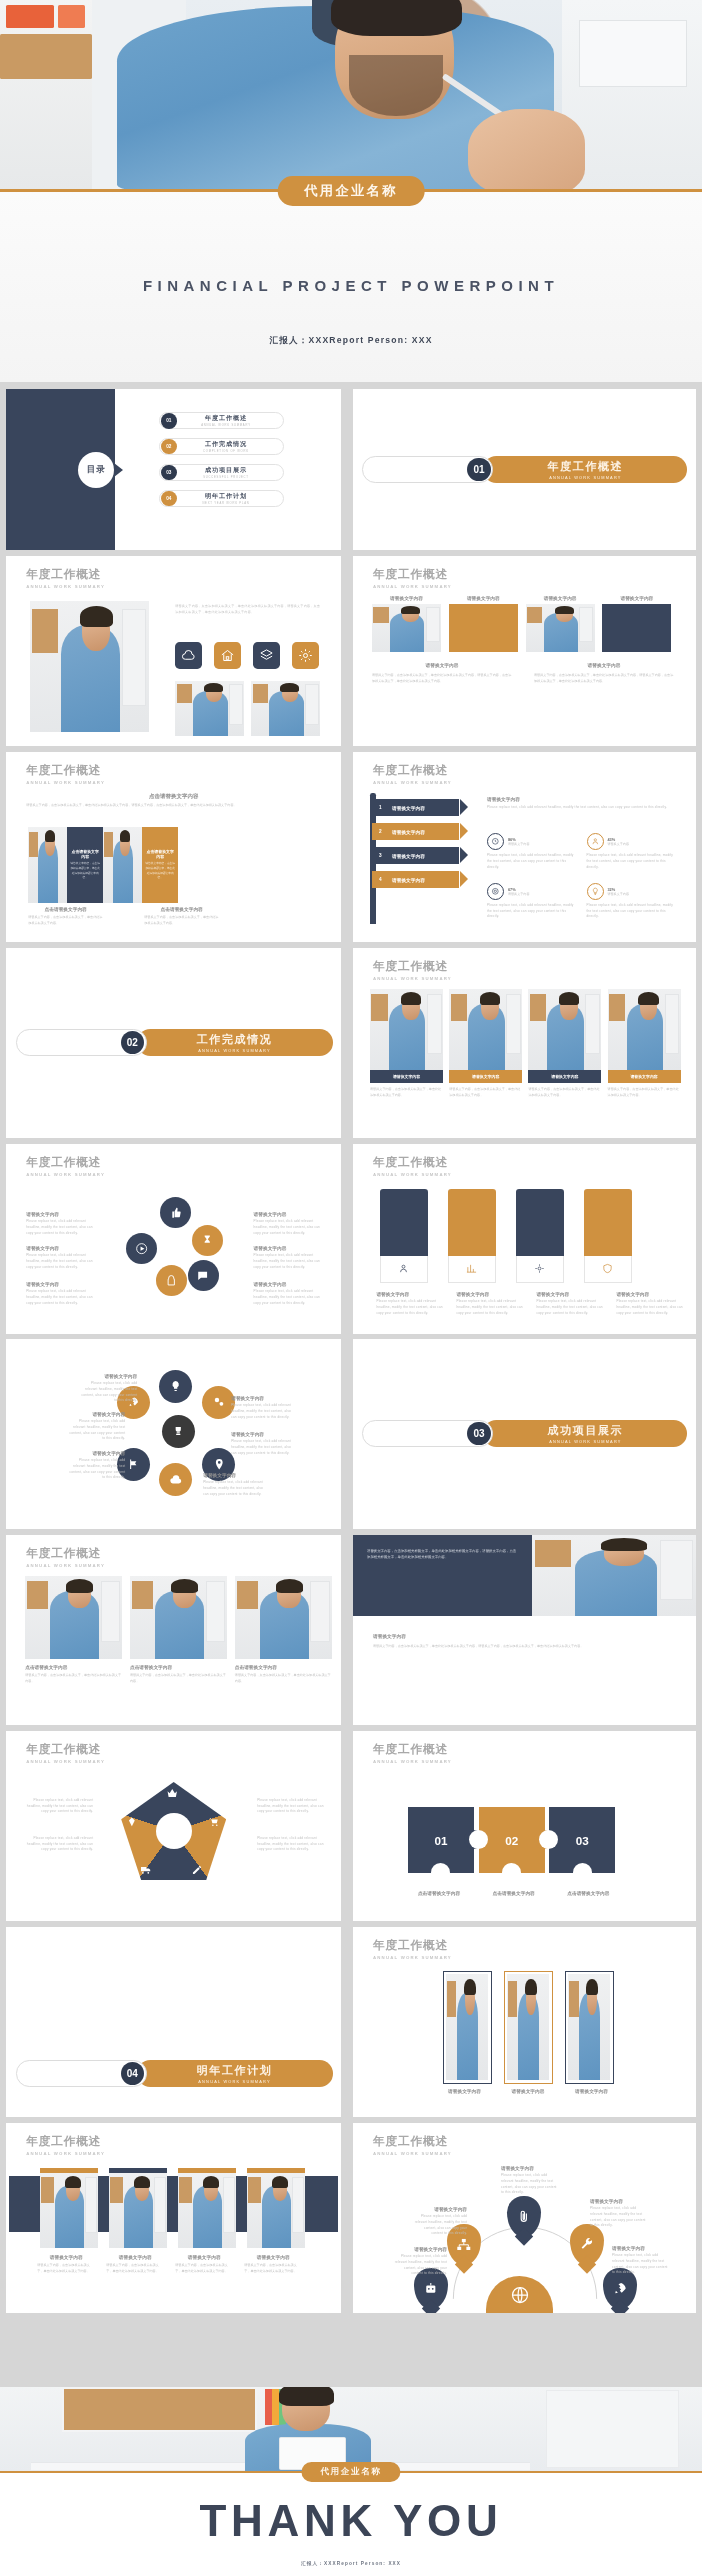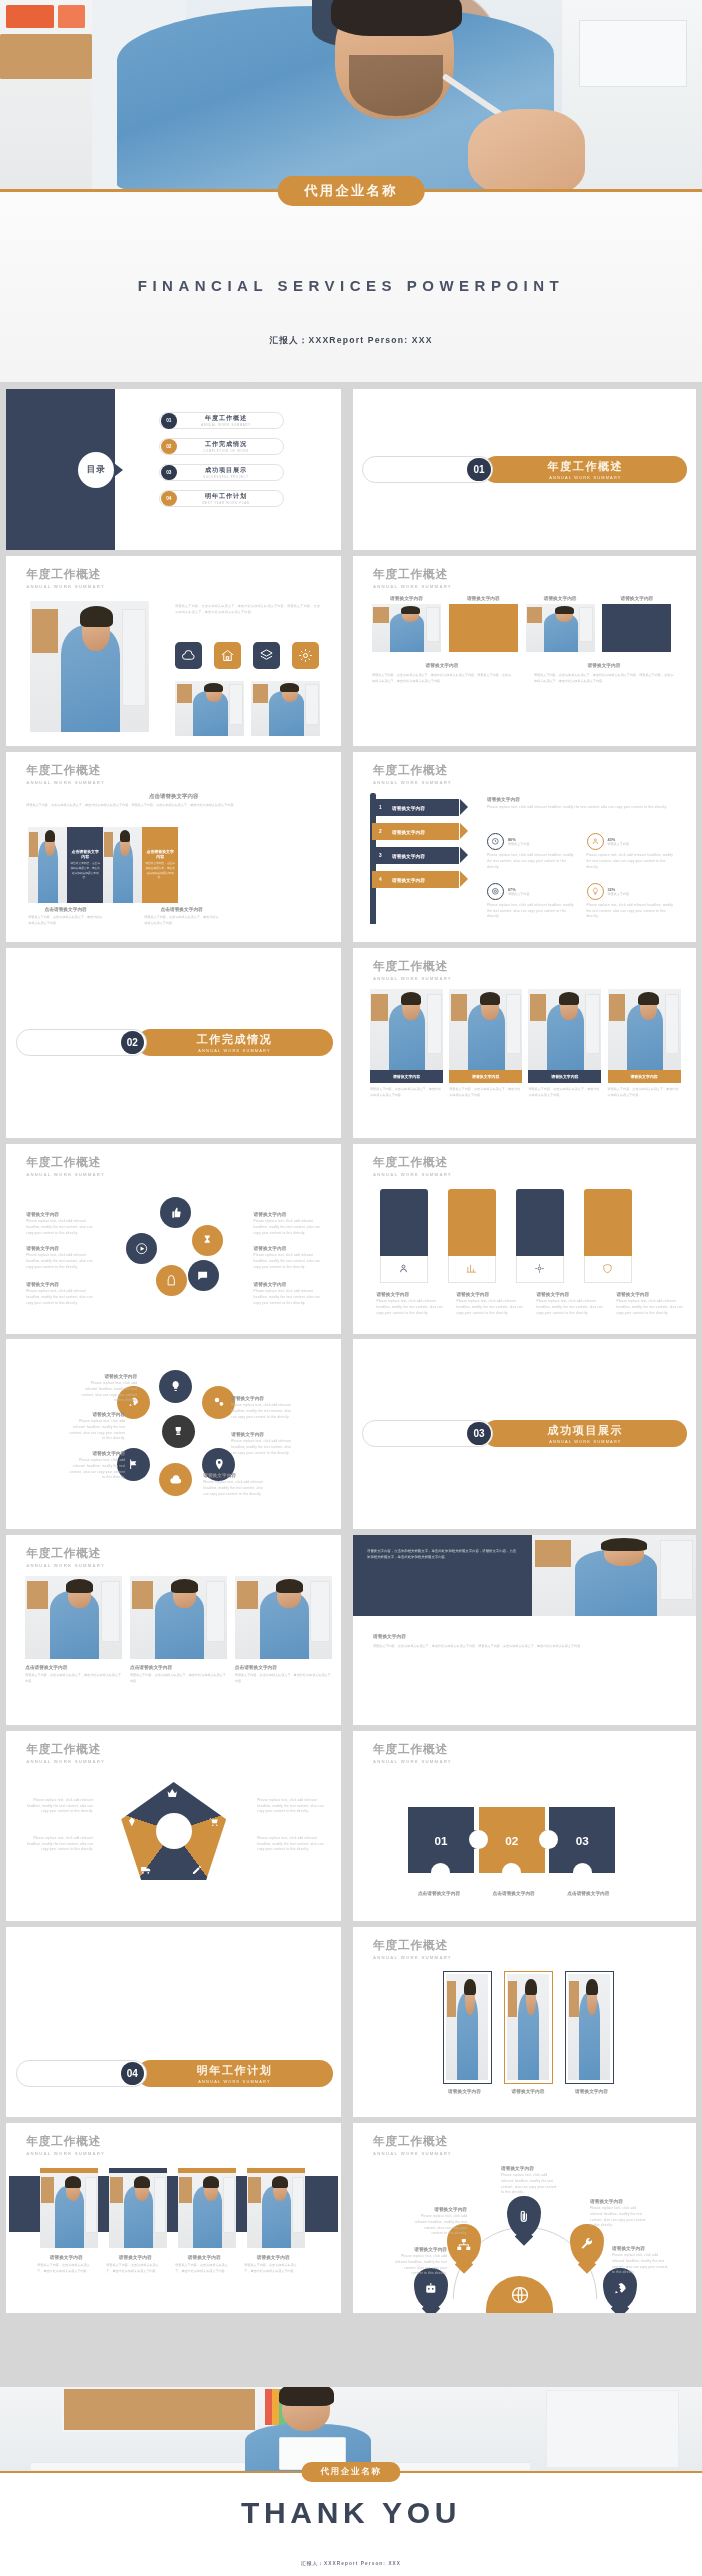--- a/index.html
+++ b/index.html
@@ -177,21 +177,21 @@
   .ty-ph { position:absolute; left:48px; top:-3.1px; width:48px; height:44px; background:linear-gradient(165deg,#e8bf9d,#c9936a); border-radius:46%; }
   .ty-hr { position:absolute; left:45px; top:-7.8px; width:55px; height:23.4px; background:#2f2720; border-radius:50% 50% 22% 22%; }
   .ty-bd { position:absolute; left:11px; top:34px; width:126px; height:50px; background:linear-gradient(160deg,#79abd0,#5f93c0); border-radius:40% 40% 8% 8% / 34% 34% 5% 5%; }
   .ty-laptop { position:absolute; left:45px; top:47px; width:67px; height:33px; background:#fafbfb; border:1.6px solid #e4e7e9; border-radius:1.6px; }
   .ty-desk { position:absolute; left:31px; top:75px; width:499px; height:7.8px; background:#f6f7f8; border-top:1.6px solid #e6e8ea; }
   .ty-rack { position:absolute; right:23.4px; top:3.1px; width:133px; height:78px; background:#f4f6f7; border:1.6px solid #e9ebed; }
   .ty-rule { position:absolute; left:0; top:84px; width:702px; height:2.3px; background:var(--gold); }
   .ty-badge { position:absolute; left:50%; top:75px; transform:translateX(-50%); background:var(--gold);
     color:#fdf6ec; border-radius:12.5px; padding:3.9px 19px; font-size:8.6px; letter-spacing:1.6px; font-weight:700; z-index:4; }
   .ty-main { position:absolute; left:0; top:109px; width:702px; text-align:center;
-    font-size:30px; font-weight:800; color:var(--ink); letter-spacing:4.7px; }
+    font-size:44px; font-weight:800; color:var(--ink); letter-spacing:4.7px; }
   .ty-sub { position:absolute; left:0; top:147px; width:702px; text-align:center;
     font-size:12.5px; color:#3f4757; font-weight:700; letter-spacing:2.3px; }
   .ty-rep { position:absolute; left:0; top:173px; width:702px; text-align:center;
     font-size:4.7px; color:#6d7482; letter-spacing:1.1px; font-weight:700; }
 </style>
 </head>
 <body>
 
 <div class="sheet" id="cover">
   <div class="cover-photo">
@@ -206,21 +206,21 @@
     <div class="cp-neck"></div>
     <div class="cp-head"></div>
     <div class="cp-hair"></div>
     <div class="cp-beard"></div>
     <div class="cp-pen"></div>
     <div class="cp-hand"></div>
   </div>
   <div class="cover-rule"></div>
   <div class="cover-body"></div>
   <div class="badge">代用企业名称</div>
-  <div class="cover-sub">FINANCIAL SERVICES POWERPOINT</div>
+  <div class="cover-sub">FINANCIAL PROJECT POWERPOINT</div>
   <div class="cover-reporter">汇报人：XXXReport Person: XXX</div>
 </div>
 
 <div class="sheet" style="left:6.2px;top:389px;width:335px;height:161px;">
   <div class="toc-panel" style="left:0;"></div>
   <div class="toc-arrow"></div>
   <div class="toc-circle">目录</div>
 
   <div class="toc-item" style="top:23.4px;">
     <div class="toc-dot navy">01</div>

